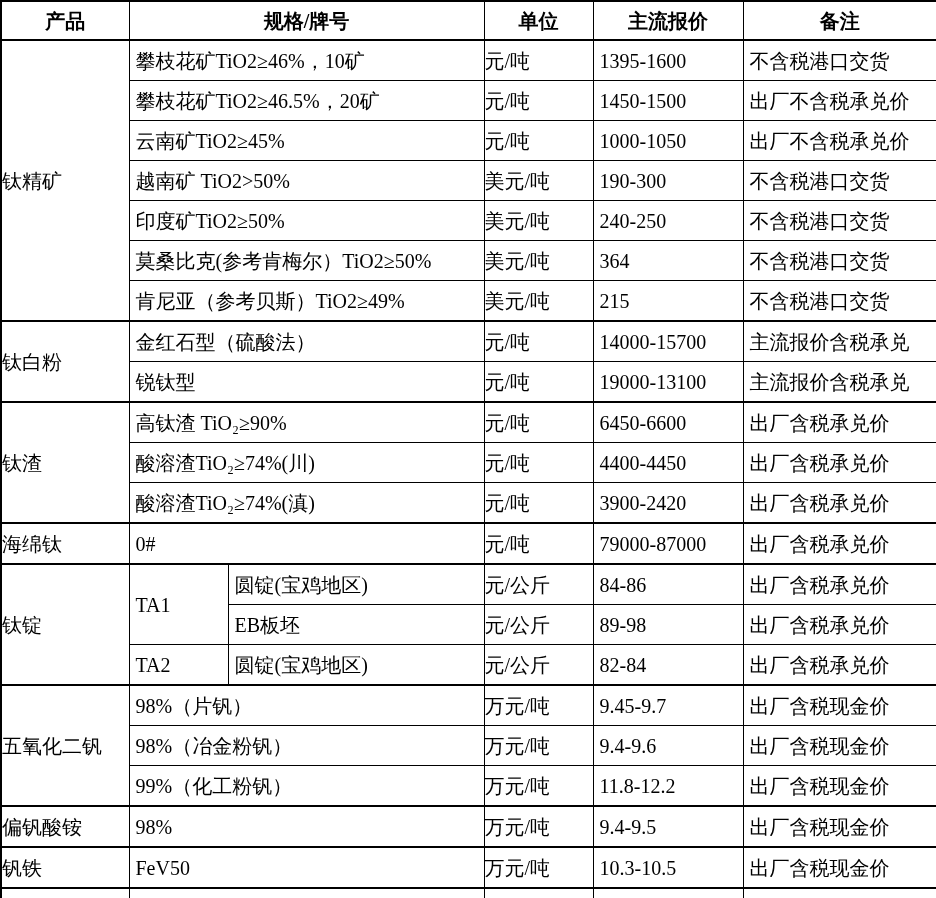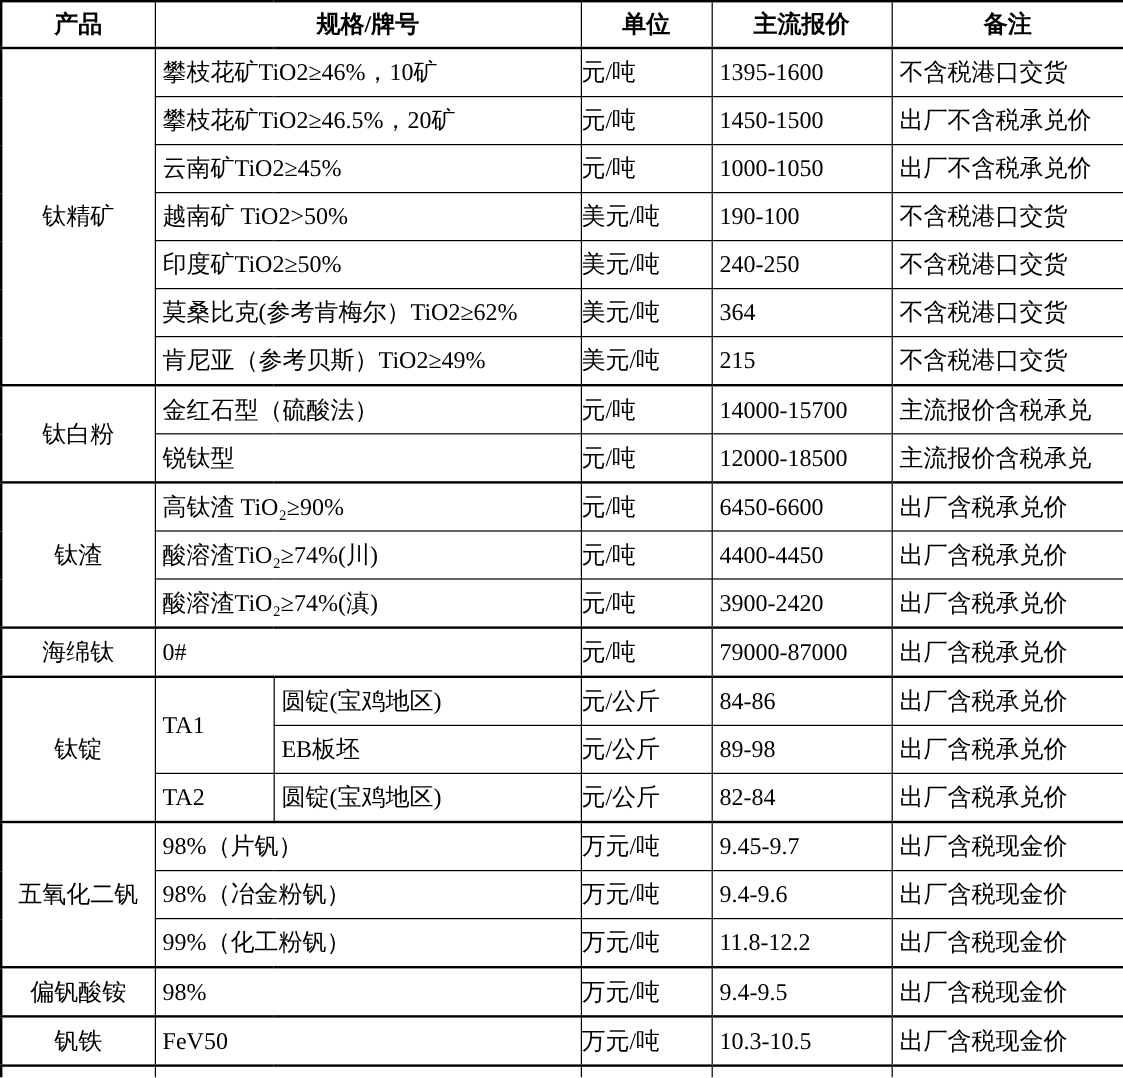--- a/index.html
+++ b/index.html
@@ -32,21 +32,21 @@
     vertical-align: middle;
     line-height: 1.1;
   }
   .price-table th {
     font-weight: bold;
     text-align: center;
     height: 37px;
     border-bottom: 2px solid #000000;
   }
   .price-table td.prod {
-    text-align: center;
+    text-align: left;
   }
   .price-table td.spec,
   .price-table td.grade,
   .price-table td.price,
   .price-table td.note {
     text-align: left;
     padding-left: 6px;
   }
   .price-table td.unit {
     text-align: left;
@@ -93,31 +93,31 @@
     </tr>
     <tr>
       <td class="spec" colspan="2">云南矿TiO2≥45%</td>
       <td class="unit">元/吨</td>
       <td class="price">1000-1050</td>
       <td class="note">出厂不含税承兑价</td>
     </tr>
     <tr>
       <td class="spec" colspan="2">越南矿 TiO2&gt;50%</td>
       <td class="unit">美元/吨</td>
-      <td class="price">190-100</td>
+      <td class="price">190-300</td>
       <td class="note">不含税港口交货</td>
     </tr>
     <tr>
       <td class="spec" colspan="2">印度矿TiO2≥50%</td>
       <td class="unit">美元/吨</td>
       <td class="price">240-250</td>
       <td class="note">不含税港口交货</td>
     </tr>
     <tr>
-      <td class="spec" colspan="2">莫桑比克(参考肯梅尔）TiO2≥62%</td>
+      <td class="spec" colspan="2">莫桑比克(参考肯梅尔）TiO2≥50%</td>
       <td class="unit">美元/吨</td>
       <td class="price">364</td>
       <td class="note">不含税港口交货</td>
     </tr>
     <tr>
       <td class="spec" colspan="2">肯尼亚（参考贝斯）TiO2≥49%</td>
       <td class="unit">美元/吨</td>
       <td class="price">215</td>
       <td class="note">不含税港口交货</td>
     </tr>
@@ -125,21 +125,21 @@
     <tr class="gs">
       <td class="prod" rowspan="2">钛白粉</td>
       <td class="spec" colspan="2">金红石型（硫酸法）</td>
       <td class="unit">元/吨</td>
       <td class="price">14000-15700</td>
       <td class="note">主流报价含税承兑</td>
     </tr>
     <tr>
       <td class="spec" colspan="2">锐钛型</td>
       <td class="unit">元/吨</td>
-      <td class="price">12000-18500</td>
+      <td class="price">19000-13100</td>
       <td class="note">主流报价含税承兑</td>
     </tr>
 
     <tr class="gs">
       <td class="prod" rowspan="3">钛渣</td>
       <td class="spec" colspan="2">高钛渣 TiO₂≥90%</td>
       <td class="unit">元/吨</td>
       <td class="price">6450-6600</td>
       <td class="note">出厂含税承兑价</td>
     </tr>

